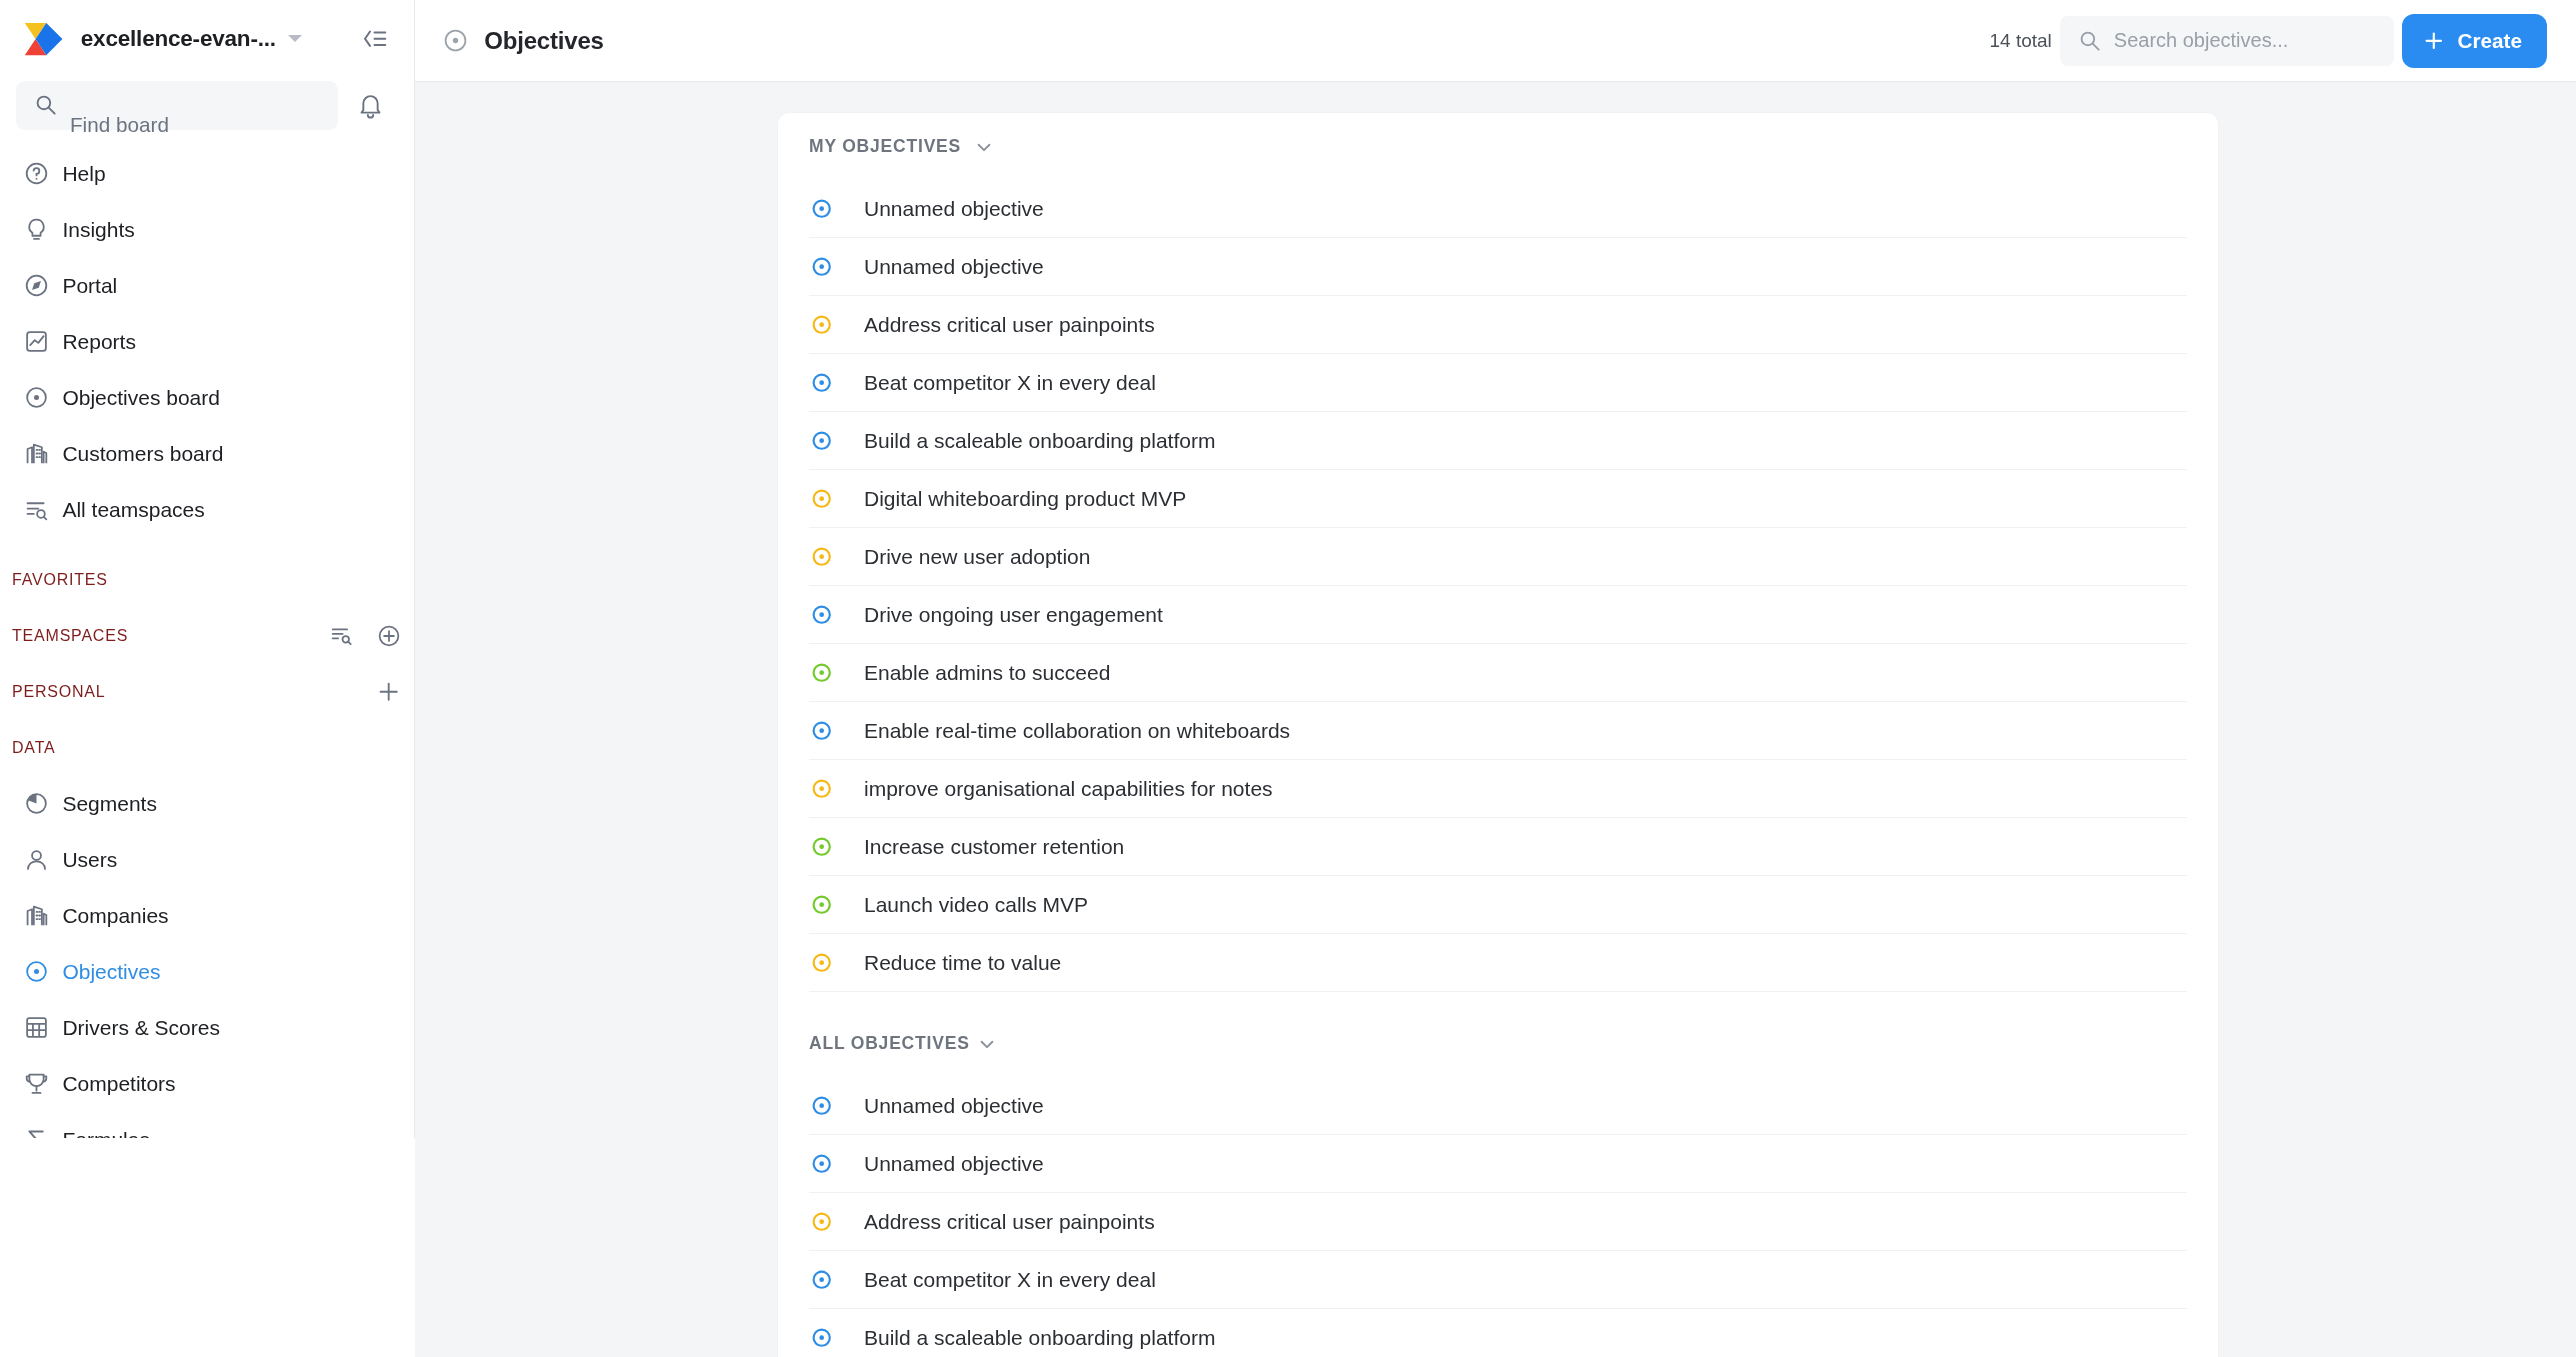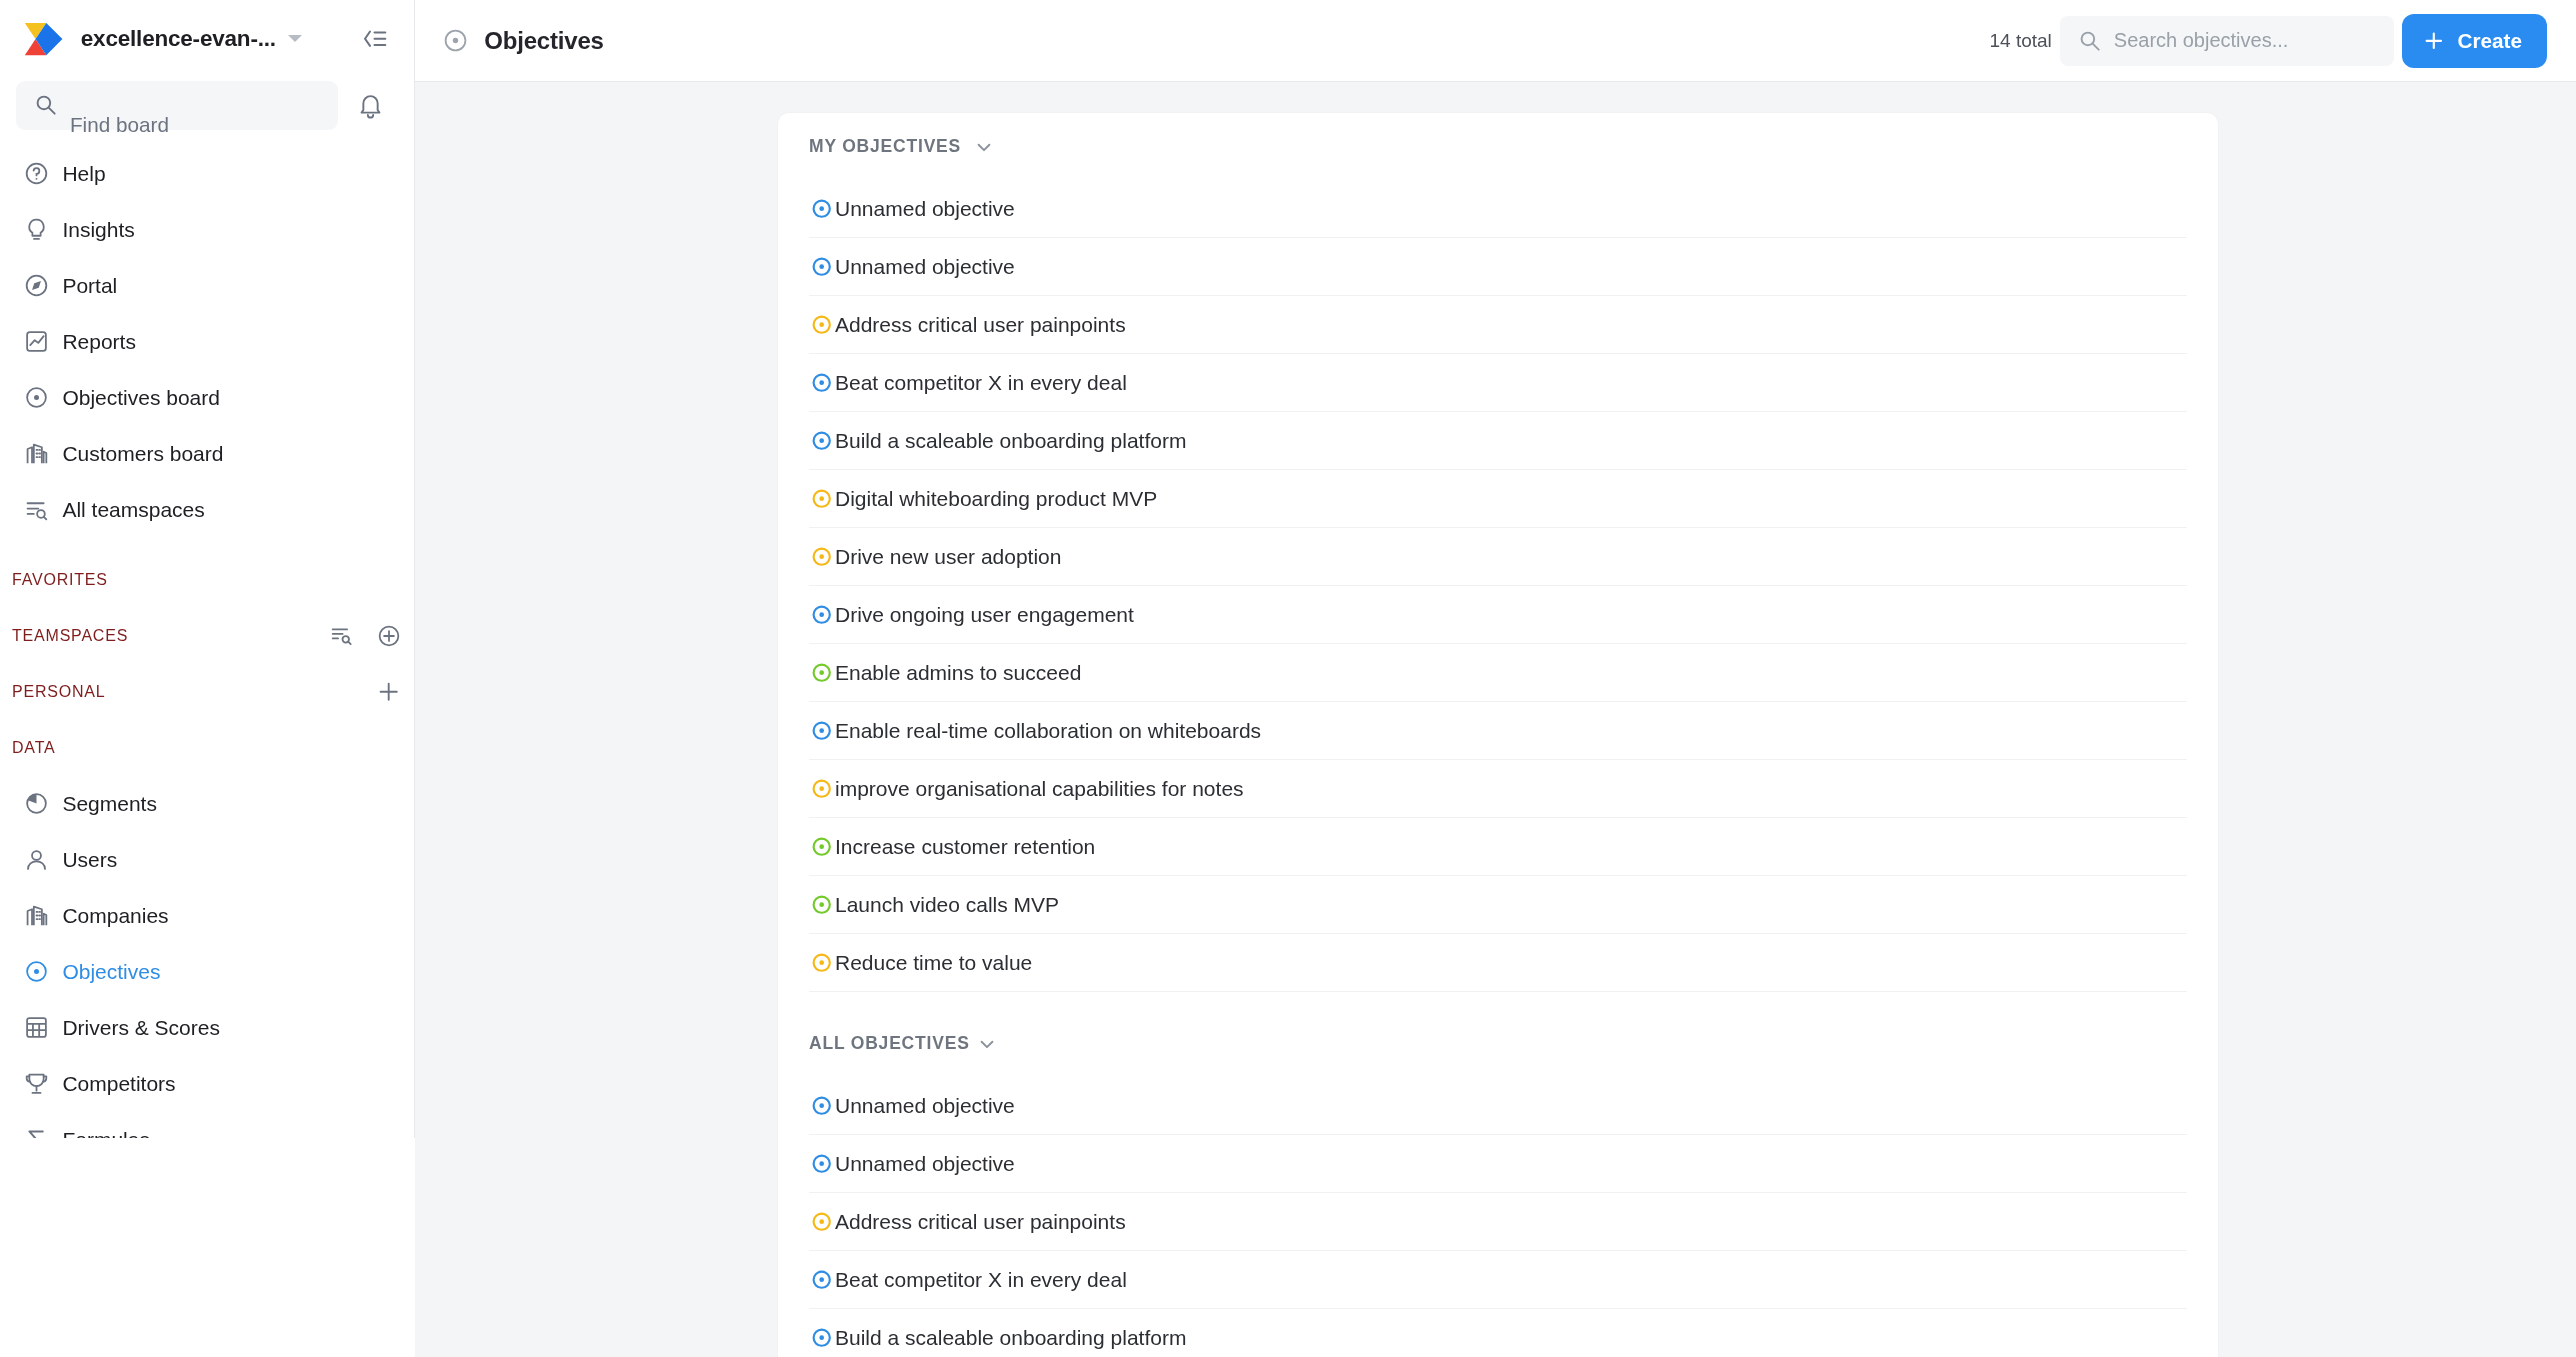--- a/index.html
+++ b/index.html
@@ -94,21 +94,21 @@
     box-shadow: 0 0.9px 1.8px rgba(16,24,40,.06);
     padding: 0 0 0 0; min-height: 1348px;
   }
   .grp-head {
     display: flex; align-items: center; gap: 14.4px;
     padding: 0 31px; height: 67px;
     font-size: 17.5px; font-weight: bold; letter-spacing: 0.8px; color: #6f757e;
   }
   .grp-head.second { margin-top: 18px; gap: 8px; }
   .obj-row {
-    display: flex; align-items: center; gap: 1px;
+    display: flex; align-items: center; gap: 30px;
     height: 58px; margin: 0 31px; border-bottom: 0.9px solid #f0f1f3;
     font-size: 21px; color: #2b2e33; cursor: pointer;
   }
   .obj-row:last-child { border-bottom: 0.9px solid #f0f1f3; }
   .obj-ic { width: 25px; height: 25px; flex: 0 0 25px; display:flex;align-items:center;justify-content:center; }
 
   svg { display: block; }
 </style>
 </head>
 <body>

